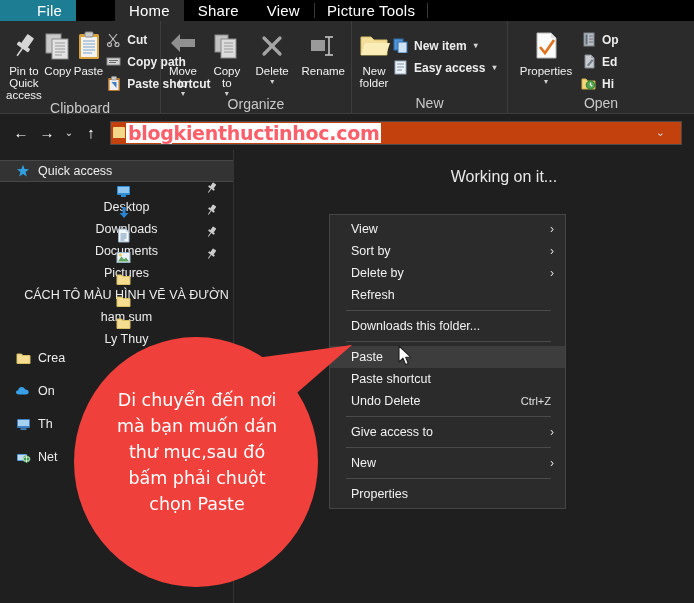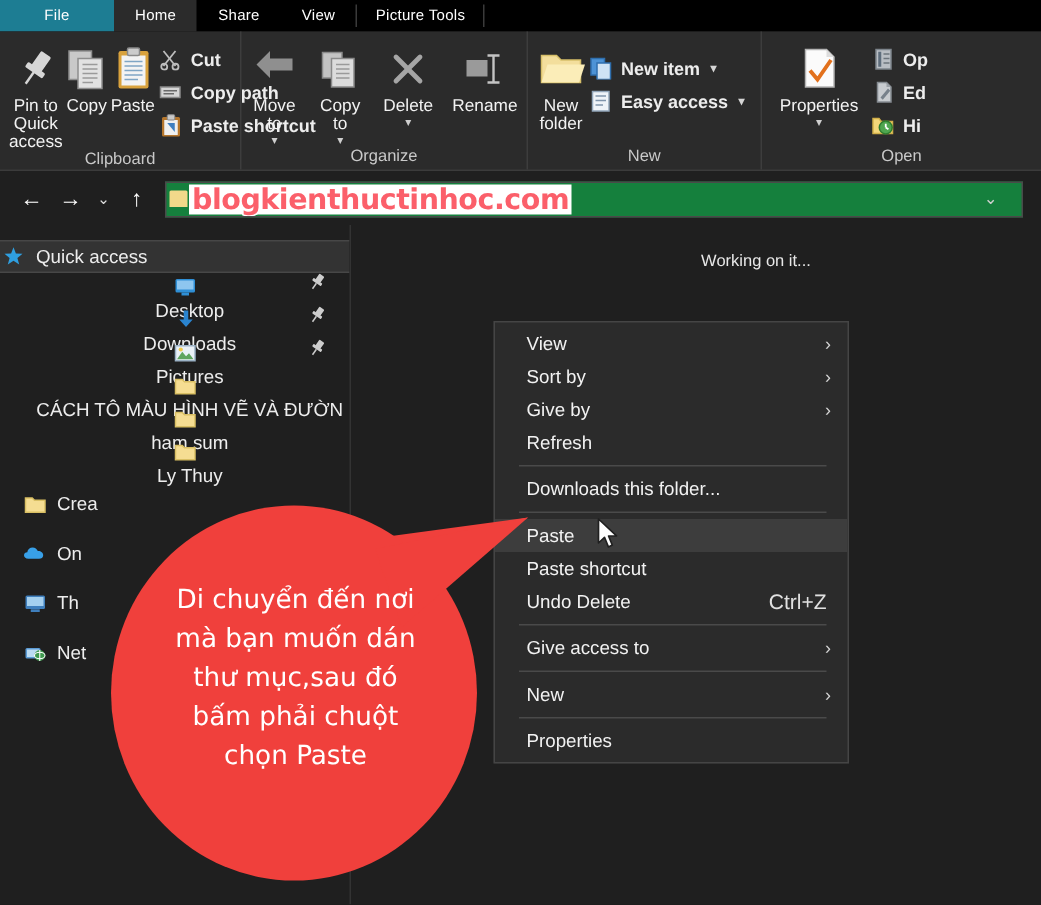--- a/index.html
+++ b/index.html
@@ -21,34 +21,35 @@
   .tabbar {
     height: 21px;
     background: #000000;
     display: flex;
     align-items: stretch;
     position: relative;
   }
   .tab {
     display: flex;
     align-items: center;
-    justify-content: center;
-    font-size: 10px;
+    justify-content: flex-end;
+    font-size: 15px;
     color: #ffffff;
     padding: 0 14px;
     letter-spacing: .2px;
     line-height: 1;
   }
   .tab.file {
     background: #1d7d93;
     min-width: 48px;
     padding: 0 14px;
   }
   .tab.active {
     background: #2b2b2b;
+    margin-left: 39px;
   }
   .tab-sep {
     width: 1px;
     background: #3a3a3a;
     margin: 3px 0;
   }
   .tab.contextual {
     padding: 4px 12px;
   }
 
@@ -72,21 +73,21 @@
   }
   .rgroup-items {
     flex: 1;
     display: flex;
     align-items: flex-start;
     padding: 4px 6px 0 6px;
     gap: 2px;
   }
   .rgroup-label {
     text-align: center;
-    font-size: 11px;
+    font-size: 14px;
     color: #c9c9c9;
     padding-bottom: 3px;
     line-height: 1;
   }
 
   .bigbtn {
     width: 62px;
     display: flex;
     flex-direction: column;
     align-items: center;
@@ -161,21 +162,21 @@
     color: #ffffff;
     font-size: 15px;
   }
   .navbtn.small { width: 18px; font-size: 10px; color: #e2e2e2;}
   .addressbar {
     flex: 1;
     height: 22px;
     margin-left: 6px;
     margin-right: 4px;
     border: 1px solid #4a4a4a;
-    background: #15803d;
+    background: #c2410c;
     display: flex;
     align-items: center;
     position: relative;
     overflow: hidden;
   }
   .addr-folder {
     width: 12px;
     height: 11px;
     margin-left: 2px;
     background: #f2d98a;
@@ -218,20 +219,21 @@
     background: #1f1f1f;
     border-right: 1px solid #333333;
     padding-top: 10px;
     overflow: hidden;
     position: relative;
   }
   .srow {
     display: flex;
     align-items: center;
     height: 22px;
+    padding-left: 14px;
     padding-right: 8px;
     font-size: 12.5px;
     color: #ededed;
     white-space: nowrap;
     position: relative;
   }
   .srow.selected {
     background: #333333;
     border-top: 1px solid #474747;
     border-bottom: 1px solid #474747;
@@ -260,21 +262,21 @@
     flex: 1;
     background: #1f1f1f;
     position: relative;
   }
   .working {
     position: absolute;
     top: 18px;
     left: 0;
     width: 100%;
     text-align: center;
-    font-size: 11px;
+    font-size: 16px;
     color: #e8e8e8;
     padding-left: 80px;
     box-sizing: border-box;
   }
 
   
   .ctxmenu {
     position: absolute;
     left: 329px;
     top: 214px;
@@ -297,21 +299,21 @@
   .ctxitem .arrow {
     position: absolute;
     right: 11px;
     font-size: 12px;
     color: #d6d6d6;
     font-weight: 300;
   }
   .ctxitem .accel {
     position: absolute;
     right: 14px;
-    font-size: 14px;
+    font-size: 11px;
     color: #e0e0e0;
   }
   .ctxsep {
     height: 1px;
     background: #4a4a4a;
     margin: 4px 14px 4px 16px;
   }
 
   
   .cursor {
@@ -674,20 +676,44 @@
         <svg width="11" height="12" viewBox="0 0 11 12">
             <g fill="#cdcdcd" transform="rotate(35 5.5 6)">
               <rect x="3.5" y="0.5" width="4" height="5" rx="0.6"></rect>
               <rect x="2" y="5" width="7" height="2" rx="0.5"></rect>
               <rect x="5" y="7" width="1" height="4.5"></rect>
             </g>
           </svg>
       </span>
     </div>
 
+    <div class="srow indent">
+      <span class="sicon">
+        <svg width="13" height="15" viewBox="0 0 13 15">
+            <path d="M1.5 1 L9 1 L12 4 L12 14 L1.5 14 Z" fill="#f2f6fa" stroke="#9bb2c6"></path>
+            <path d="M9 1 L12 4 L9 4 Z" fill="#c8d8e6"></path>
+            <g stroke="#6d93b5" stroke-width="1">
+              <line x1="3.5" y1="6" x2="9.5" y2="6"></line>
+              <line x1="3.5" y1="8" x2="9.5" y2="8"></line>
+              <line x1="3.5" y1="10" x2="9.5" y2="10"></line>
+              <line x1="3.5" y1="12" x2="7.5" y2="12"></line>
+            </g>
+          </svg>
+      </span>
+      <span>Documents</span>
+      <span class="pin">
+        <svg width="11" height="12" viewBox="0 0 11 12">
+            <g fill="#cdcdcd" transform="rotate(35 5.5 6)">
+              <rect x="3.5" y="0.5" width="4" height="5" rx="0.6"></rect>
+              <rect x="2" y="5" width="7" height="2" rx="0.5"></rect>
+              <rect x="5" y="7" width="1" height="4.5"></rect>
+            </g>
+          </svg>
+      </span>
+    </div>
 
     <div class="srow indent">
       <span class="sicon">
         <svg width="15" height="13" viewBox="0 0 15 13">
             <rect x="1" y="1.5" width="13" height="10" fill="#eaf1f7" stroke="#9bb2c6"></rect>
             <path d="M2 10.5 L5.5 5.5 L8 8.5 L10 6.5 L13 10.5 Z" fill="#5fa55f"></path>
             <circle cx="4.5" cy="4" r="1.4" fill="#f0c94c"></circle>
           </svg>
       </span>
       <span>Pictures</span>
@@ -783,21 +809,21 @@
 <div class="ctxmenu">
   <div class="ctxitem">
     <span>View</span>
     <span class="arrow">›</span>
   </div>
   <div class="ctxitem">
     <span>Sort by</span>
     <span class="arrow">›</span>
   </div>
   <div class="ctxitem">
-    <span>Give by</span>
+    <span>Delete by</span>
     <span class="arrow">›</span>
   </div>
   <div class="ctxitem">
     <span>Refresh</span>
   </div>
   <div class="ctxsep"></div>
   <div class="ctxitem">
     <span>Downloads this folder...</span>
   </div>
   <div class="ctxsep"></div>

